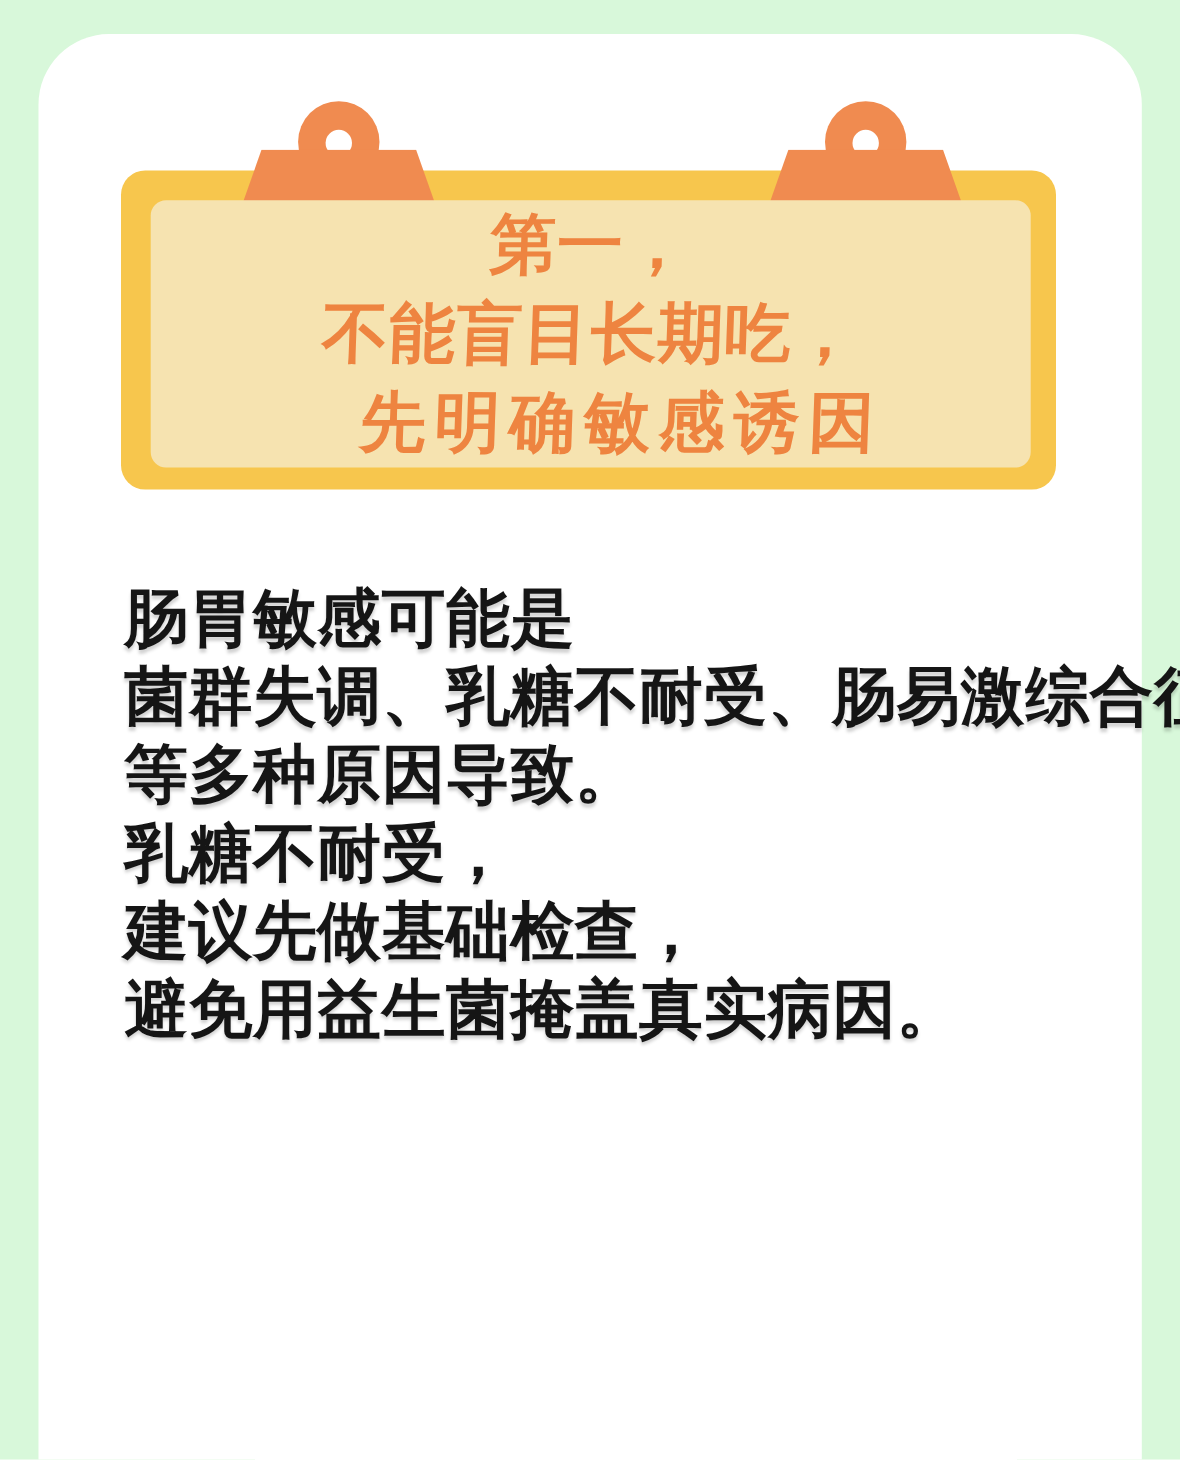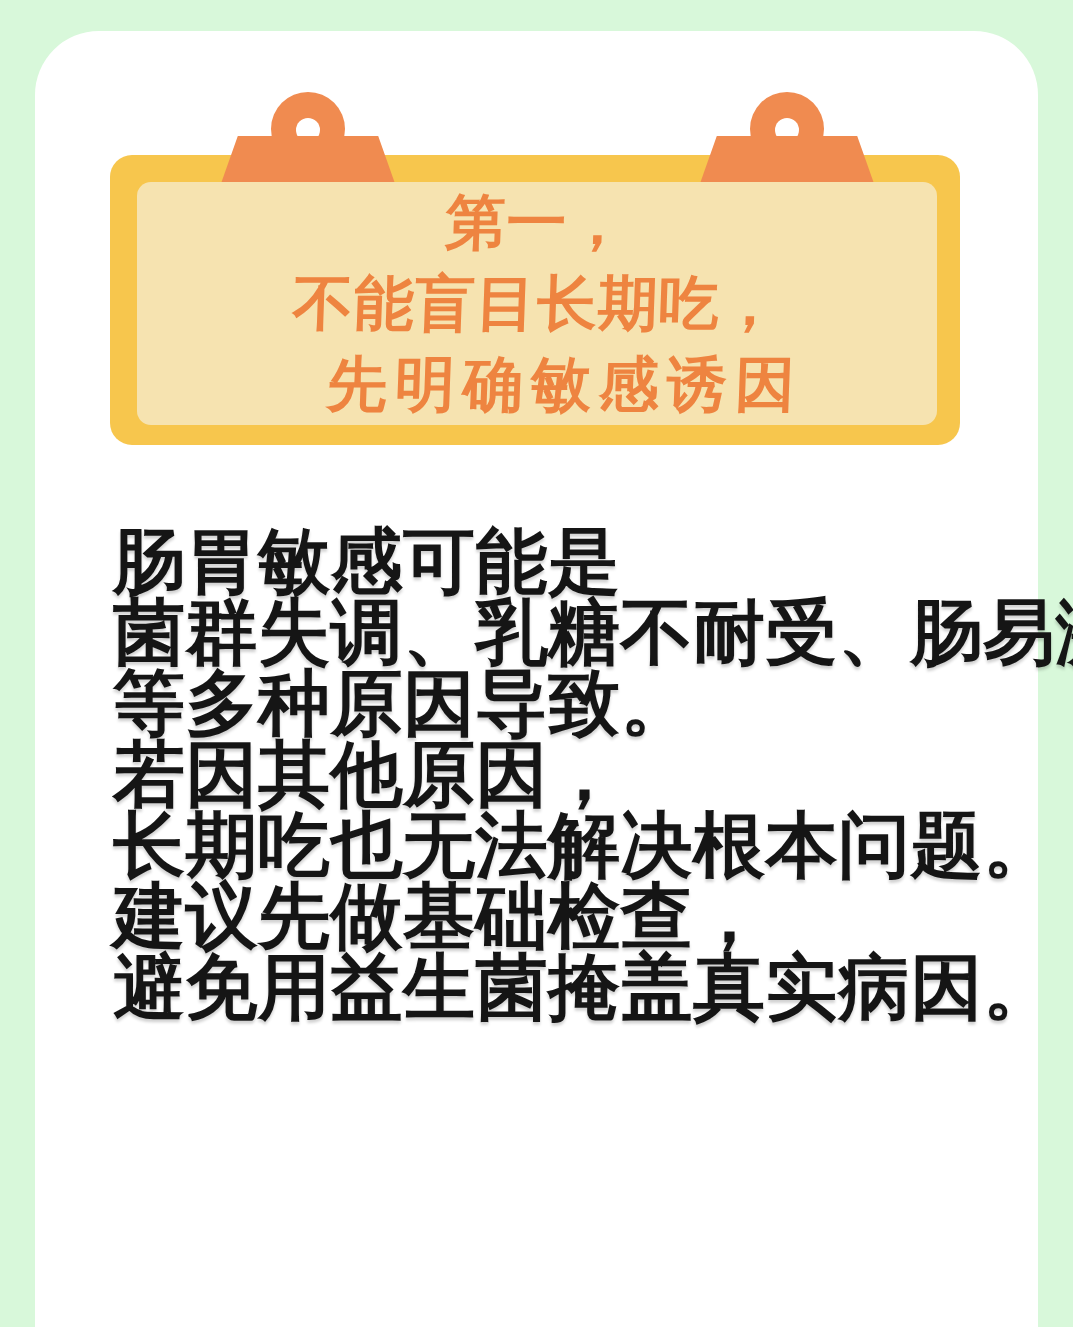--- a/index.html
+++ b/index.html
@@ -77,27 +77,26 @@
     left: 0; top: 44px;
     width: 180px; height: 56px;
     background: #F08B50;
     clip-path: polygon(11% 0, 89% 0, 100% 100%, 0 100%);
   }
   
   .body-text {
     position: absolute;
     left: 78px; top: 496px;
     width: 905px;
-    font-size: 72px;
+    font-size: 58px;
     font-weight: 700;
     line-height: 71px;
     letter-spacing: 0.5px;
     color: #151515;
     text-shadow: 0 3px 3px rgba(0,0,0,0.18);
-    font-family: Liberation Serif, serif;
   }
   .body-line { white-space: nowrap; }
 </style>
 </head>
 <body>
 
 <div class="stage">
   <div class="card">
 
     <div class="banner">
@@ -116,20 +115,19 @@
         <div class="title-line l1">第一，</div>
         <div class="title-line l2">不能盲目长期吃，</div>
         <div class="title-line l3">先明确敏感诱因</div>
       </div>
     </div>
 
     <div class="body-text">
       <div class="body-line">肠胃敏感可能是</div>
       <div class="body-line">菌群失调、乳糖不耐受、肠易激综合征</div>
       <div class="body-line">等多种原因导致。</div>
-      <div class="body-line">若因其他原因，</div>
-      <div class="body-line">长期吃也无法解决根本问题。</div>
+      <div class="body-line">乳糖不耐受，</div>
       <div class="body-line">建议先做基础检查，</div>
       <div class="body-line">避免用益生菌掩盖真实病因。</div>
     </div>
 
   </div>
 </div>
 
 </body></html>

